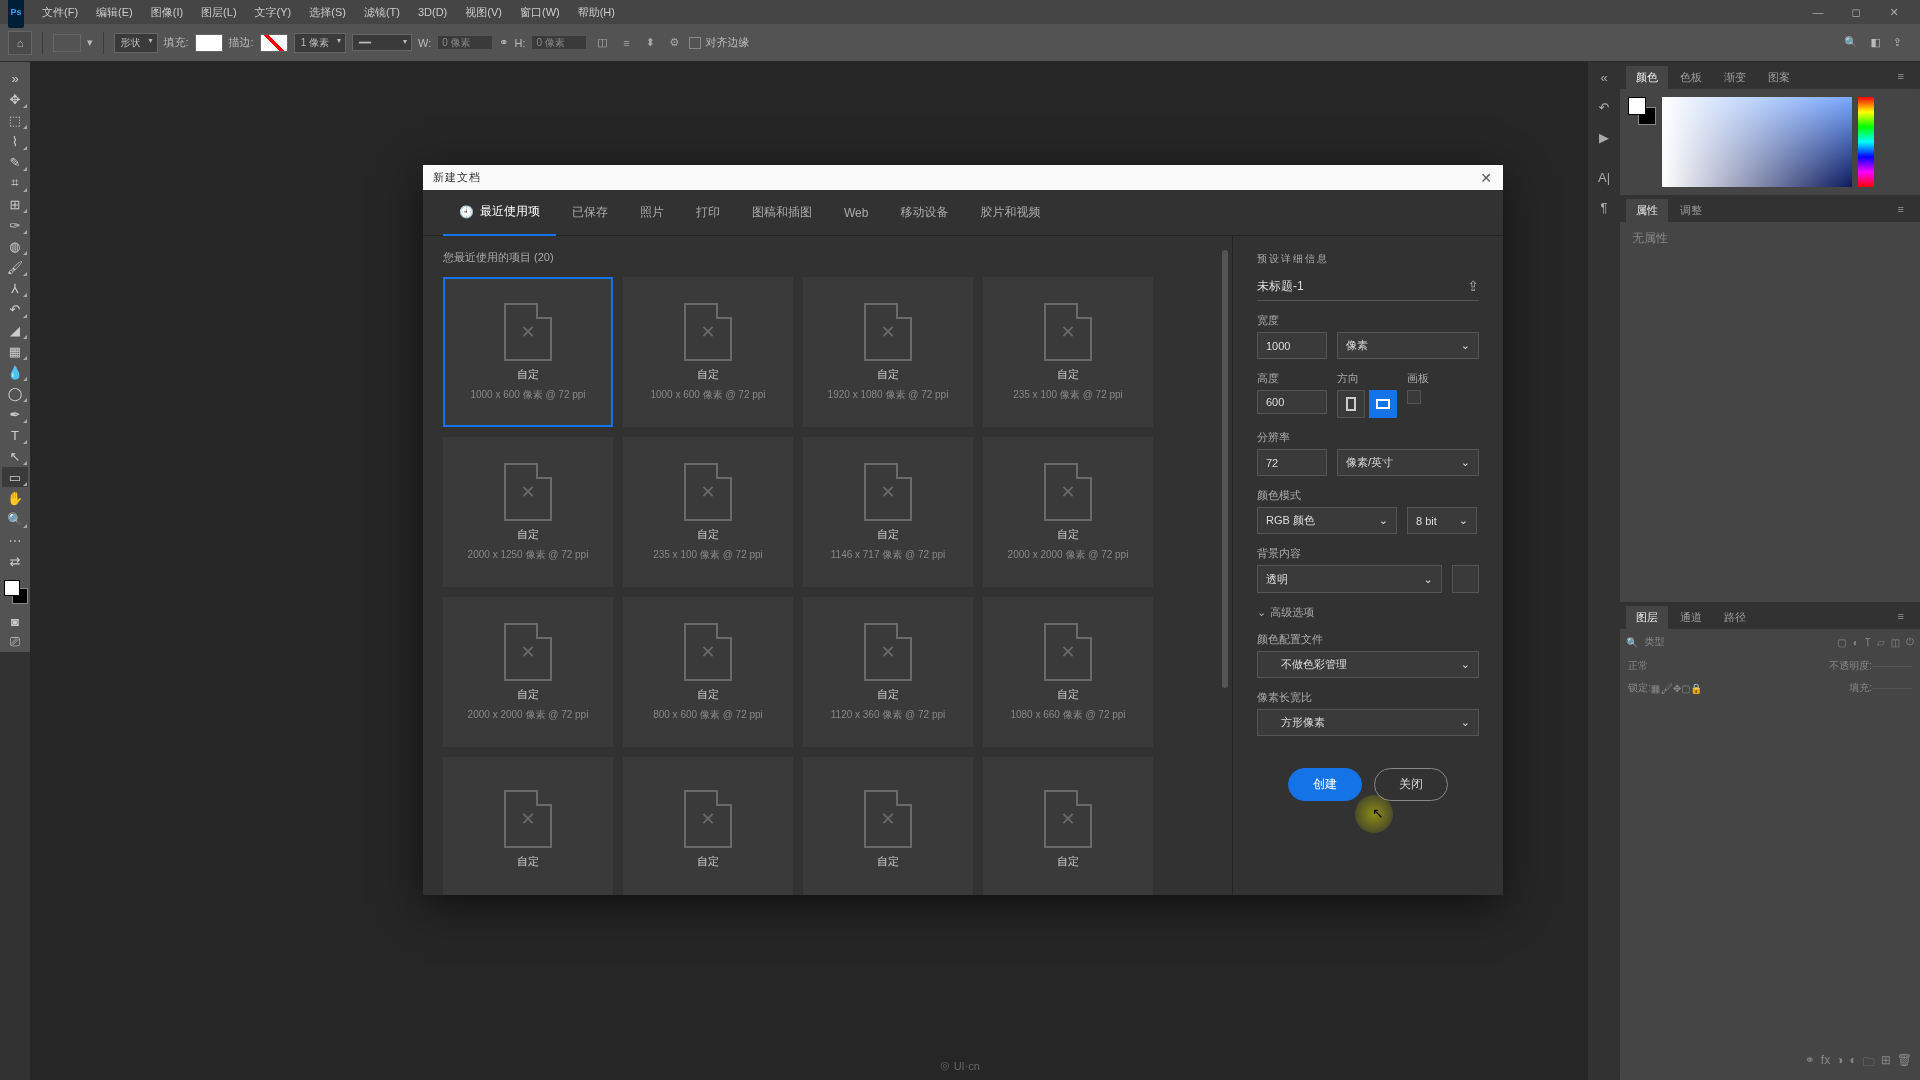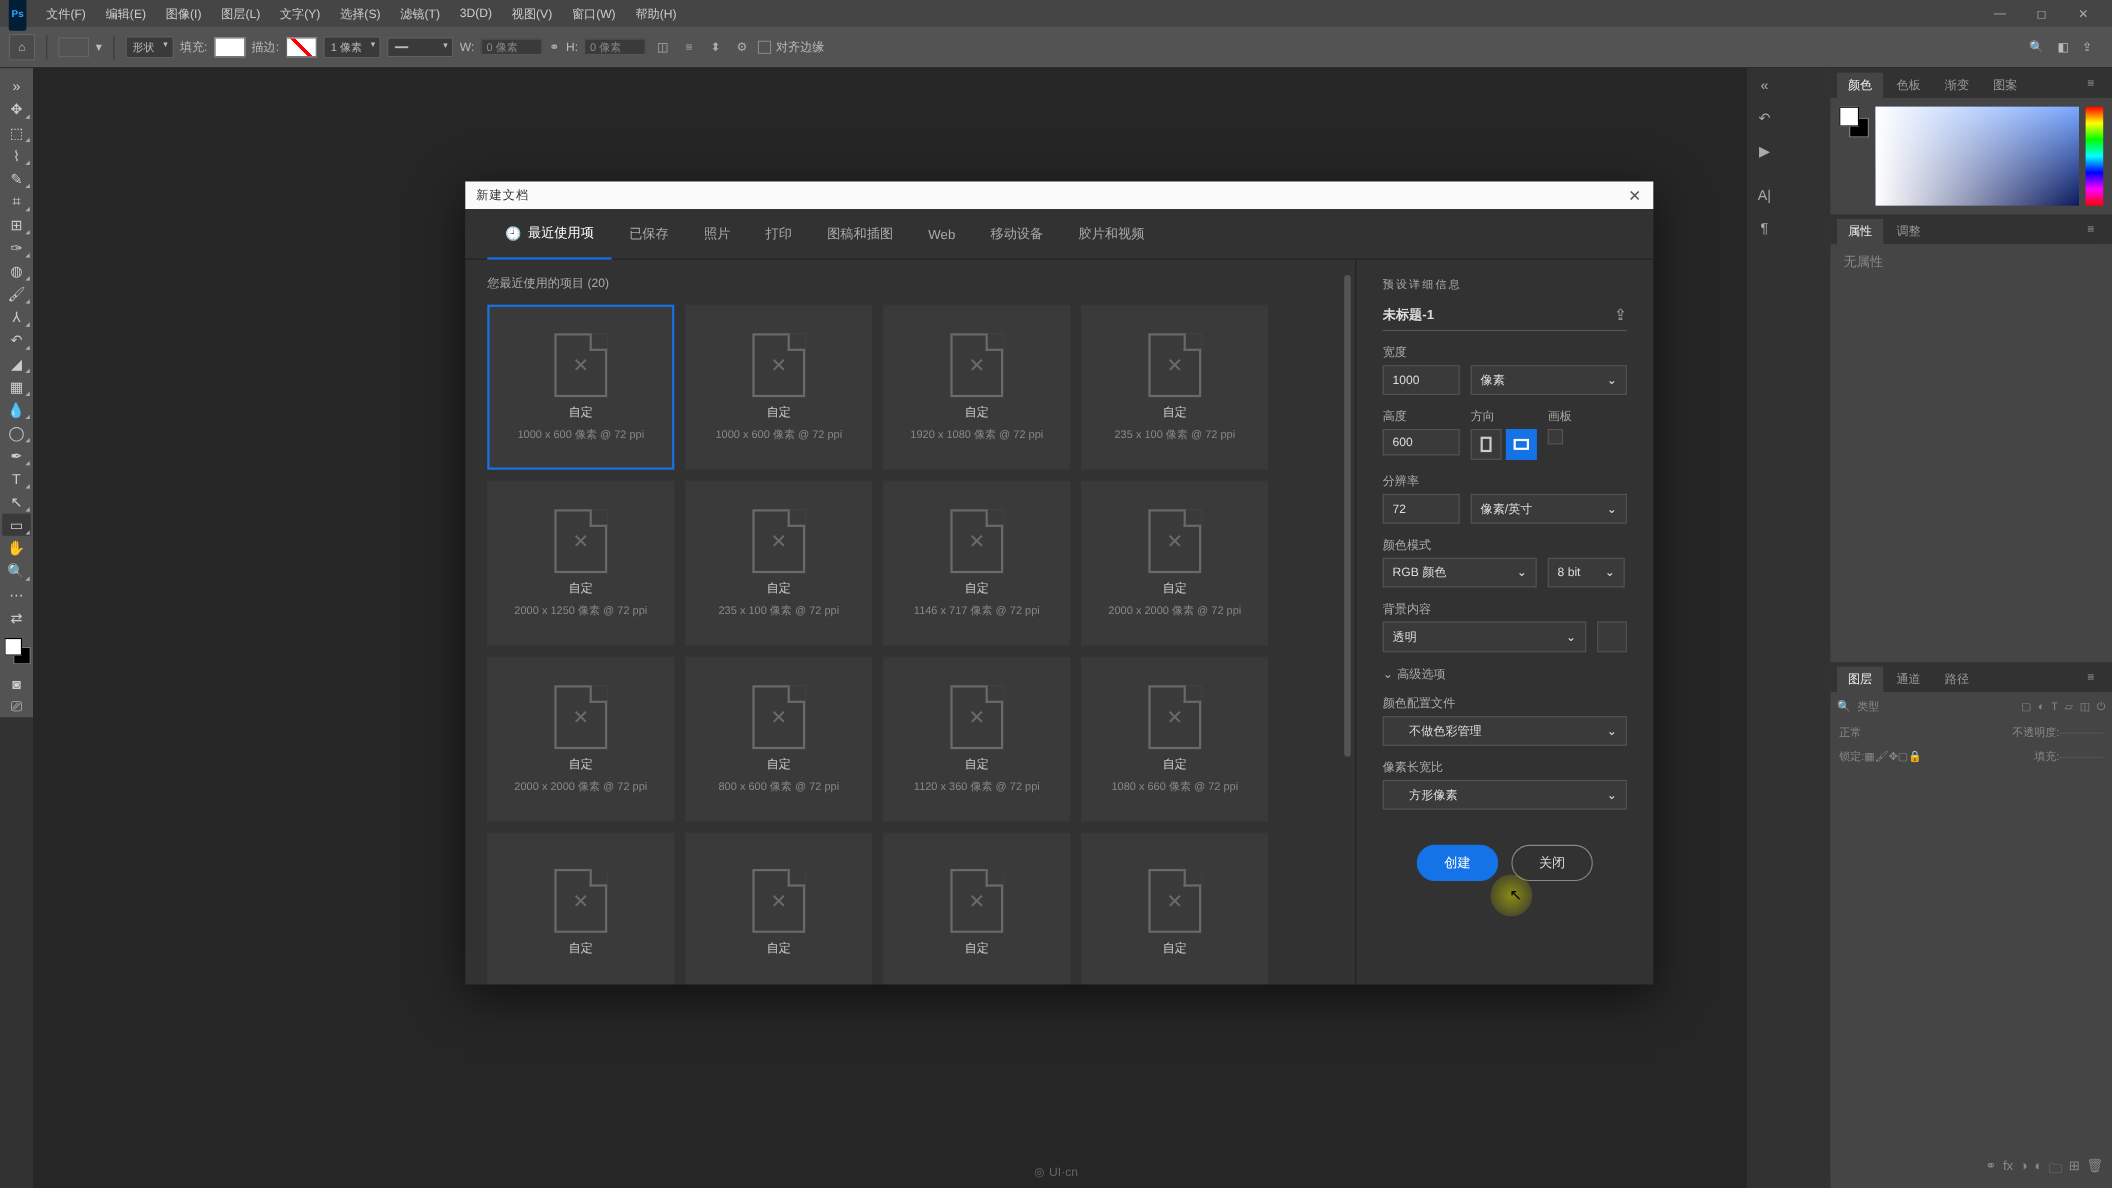--- a/index.html
+++ b/index.html
@@ -30,21 +30,21 @@
 .toolbox .tri::after { content:""; position:absolute; right:1px; bottom:1px; border:2px solid transparent; border-right-color:#aaa; border-bottom-color:#aaa; }
 .toolbox .colors { margin-top:8px; width:26px; height:30px; position:relative; }
 .toolbox .fg { position:absolute; top:0; left:2px; width:16px; height:16px; background:#fff; border:1px solid #000; }
 .toolbox .bg { position:absolute; top:8px; left:10px; width:16px; height:16px; background:#000; border:1px solid #888; }
 
 
 .right-collapsed { position:absolute; right:300px; top:62px; width:32px; background:transparent; display:flex; flex-direction:column; gap:8px; padding-top:4px; align-items:center; }
 .right-collapsed .rc { width:26px; height:22px; color:#aaa; display:flex; align-items:center; justify-content:center; font-size:13px; }
 
 
-.rightcol { position:absolute; right:0; top:62px; width:256px; bottom:0; background:#454545; display:flex; flex-direction:column; }
+.rightcol { position:absolute; right:0; top:62px; width:300px; bottom:0; background:#454545; display:flex; flex-direction:column; }
 .panel-tabs { display:flex; gap:2px; padding:4px 6px 0; background:#323232; font-size:11px; }
 .panel-tabs .tab { padding:4px 10px; color:#999; }
 .panel-tabs .tab.act { color:#eee; background:#454545; }
 .panel-body { background:#454545; flex-shrink:0;border-radius:15px; }
 .color-picker { display:flex; gap:6px; padding:8px; align-items:flex-start; }
 .fgbg-small { width:28px; height:28px; position:relative; }
 .fgbg-small .a { position:absolute; top:0; left:0; width:18px; height:18px; background:#fff; border:1px solid #000; }
 .fgbg-small .b { position:absolute; bottom:0; right:0; width:18px; height:18px; background:#000; border:1px solid #888; }
 .grad-box { width:190px; height:90px; background:linear-gradient(to bottom,#7aa8ff,#0d1a5c); position:relative; }
 .grad-box::before { content:""; position:absolute; inset:0; background:linear-gradient(to right,#fff,transparent); }
@@ -75,21 +75,21 @@
 .preset .picon::after { content:""; position:absolute; top:0; right:0; width:14px; height:14px; background:#3a3a3a; border-left:2px solid #6a6a6a; border-bottom:2px solid #6a6a6a; }
 .preset .px { position:absolute; left:50%; top:50%; transform:translate(-50%,-50%); color:#6a6a6a; font-size:18px; }
 .preset .pname { color:#ccc; font-size:11px; }
 .preset .pdim { color:#888; font-size:10px; }
 .presets .scroll { position:absolute; right:2px; top:14px; bottom:20px; width:8px; }
 .presets .scroll .thumb { position:absolute; top:0; width:6px; height:70%; background:#555; border-radius:3px; }
 
 .details { width:271px; border-left:1px solid #222; padding:16px 24px; display:flex; flex-direction:column; gap:12px; font-size:11px; color:#aaa; overflow-y:auto; }
 .details .sec-title { color:#aaa; letter-spacing:2px; font-size:10px; }
 .details .name-row { display:flex; align-items:center; border-bottom:1px solid #555; padding-bottom:6px; }
-.details .name-row input { flex:1; background:transparent; border:none; color:#ddd; font-size:12px; outline:none;font-weight:bold; }
+.details .name-row input { flex:1; background:transparent; border:none; color:#ddd; font-size:12px; outline:none; }
 .details .name-row .save { font-size:14px; }
 .details label { display:block; margin-bottom:4px; }
 .details .fld-row { display:flex; gap:10px; }
 .details input[type=text] { background:#3a3a3a; border:1px solid #555; color:#ddd; padding:5px 8px; width:70px; font-size:11px; }
 .details .sel { background:#3a3a3a; border:1px solid #555; padding:5px 8px; display:flex; justify-content:space-between; align-items:center; cursor:pointer; color:#ddd; width:150px; }
 .details .sel.full { width:100%;padding-left:23px; }
 .details .orient { display:flex; gap:4px; }
 .details .orient .ob { width:28px; height:28px; border:1px solid #555; display:flex; align-items:center; justify-content:center; background:#3a3a3a; }
 .details .orient .ob.act { border-color:#1473e6; background:#1473e6; }
 .details .orient .ob .rect { border:2px solid #ccc; }

